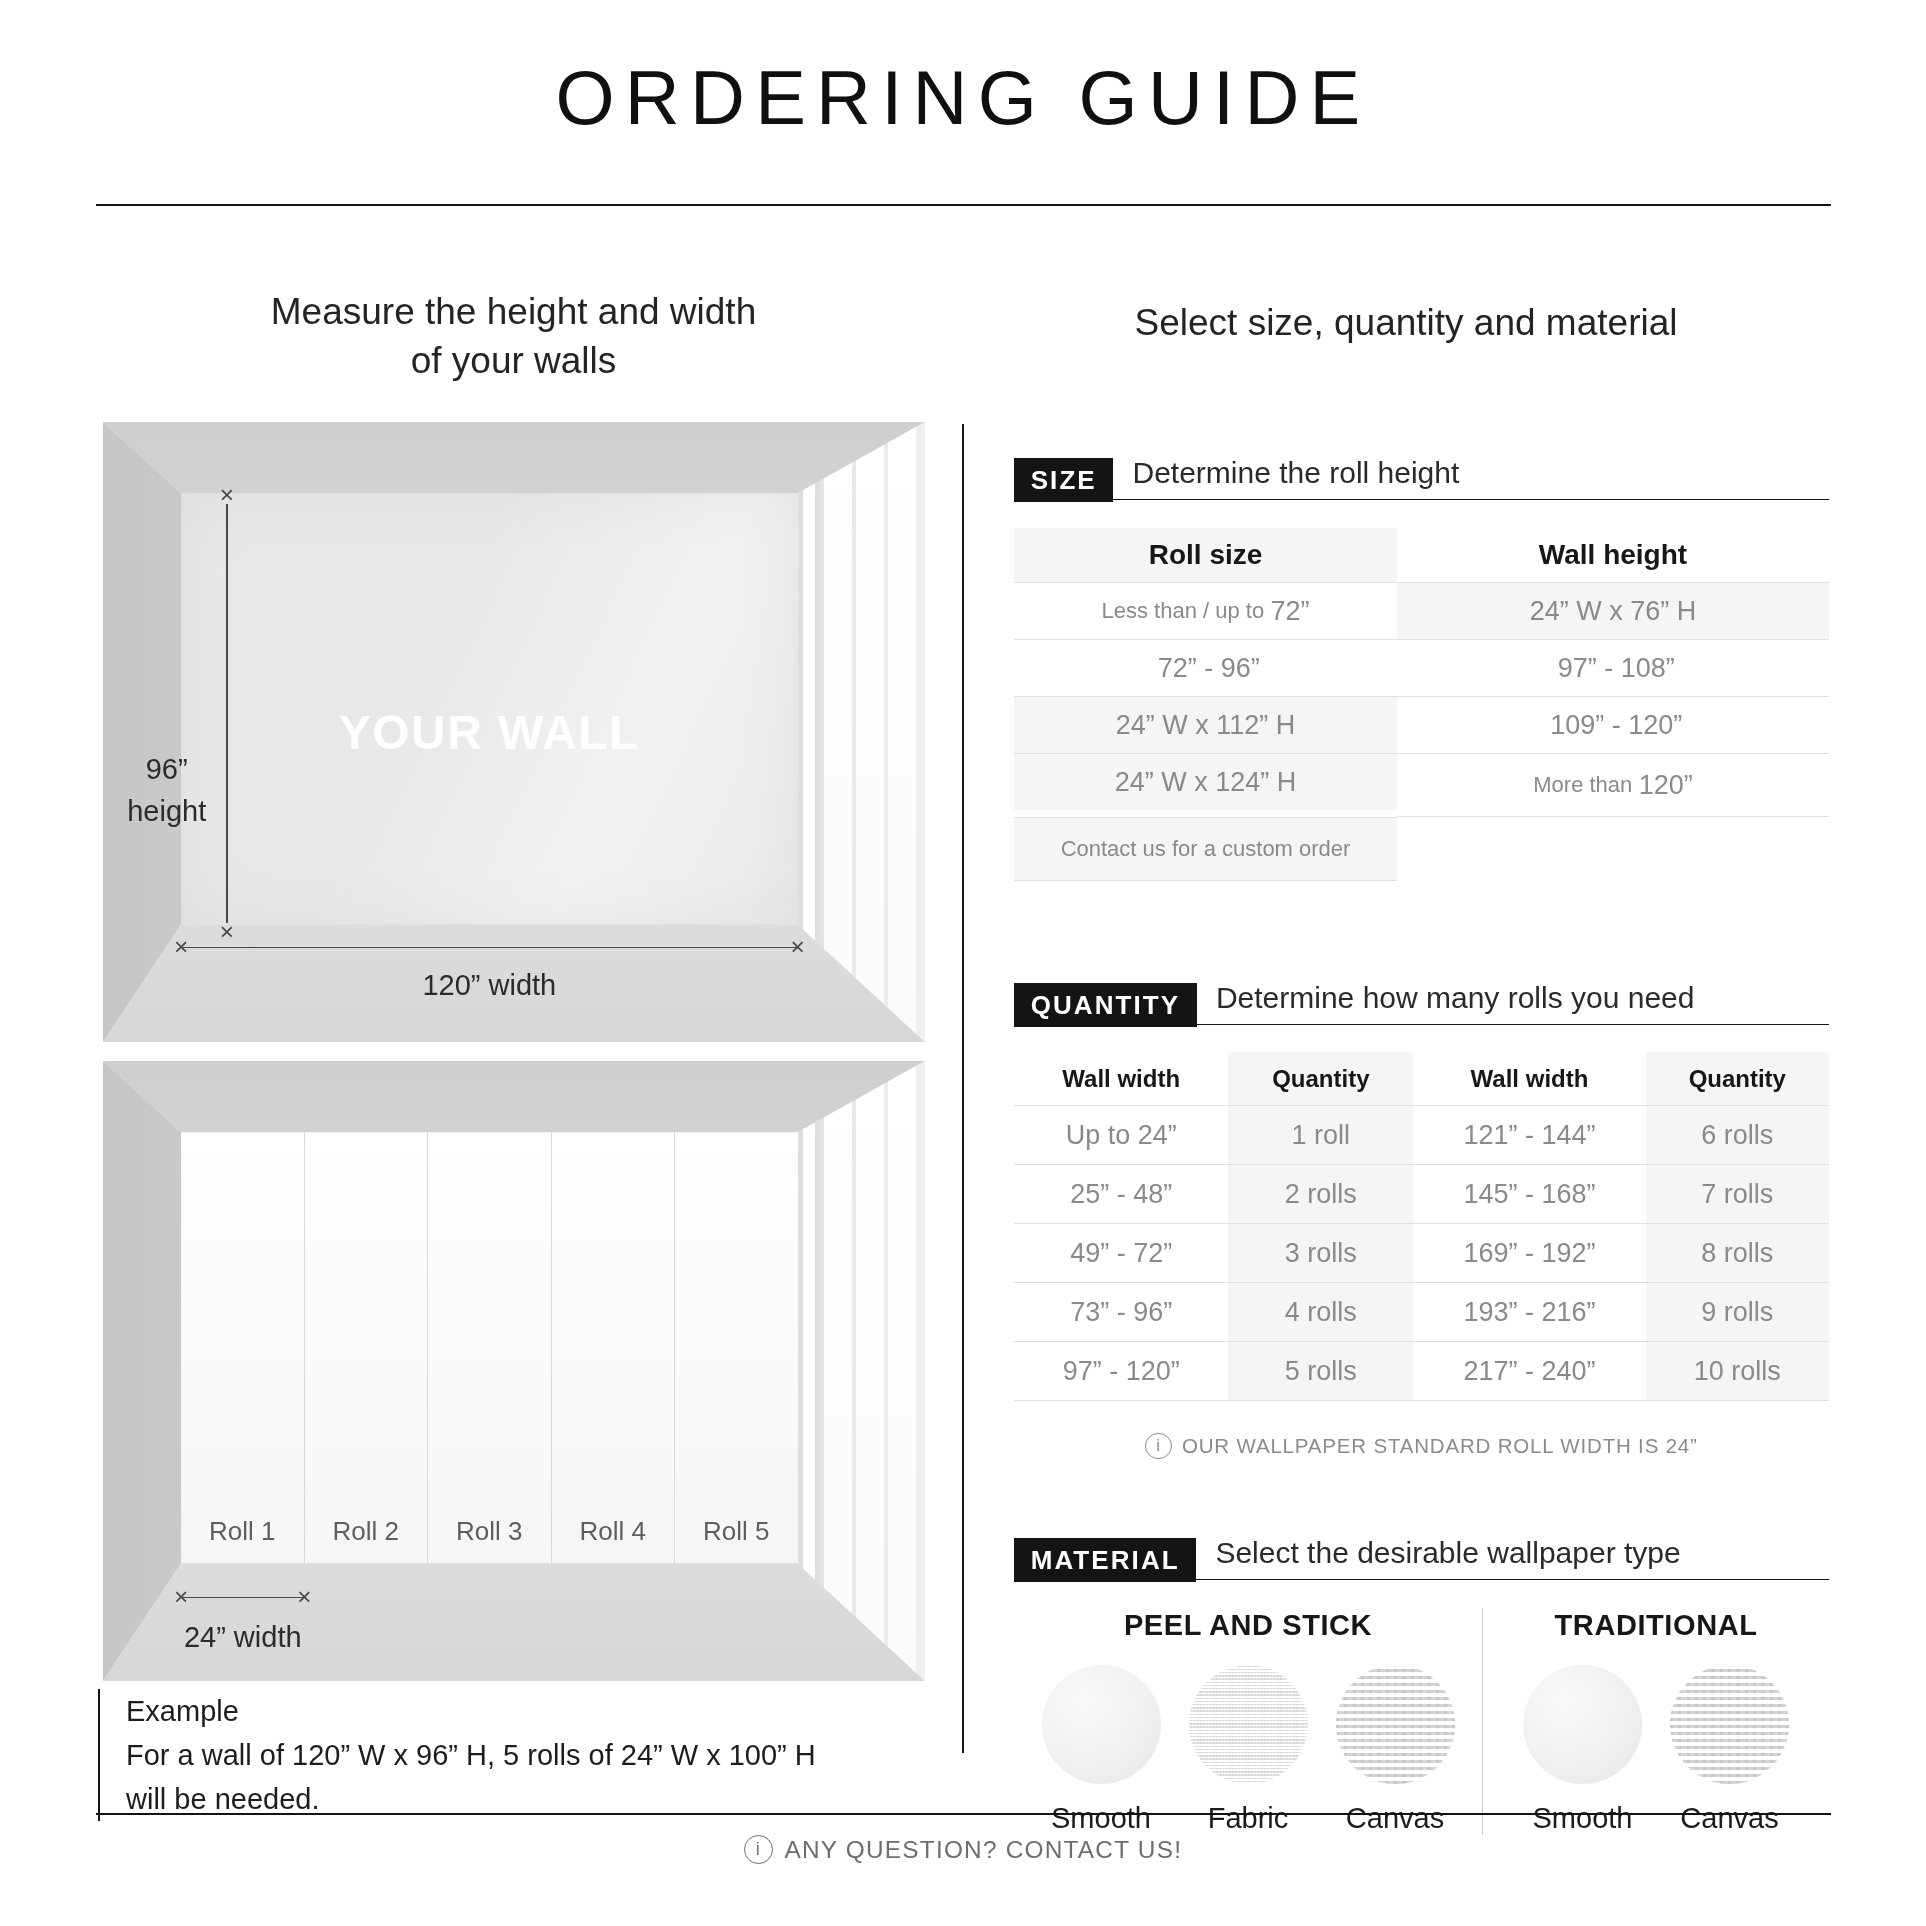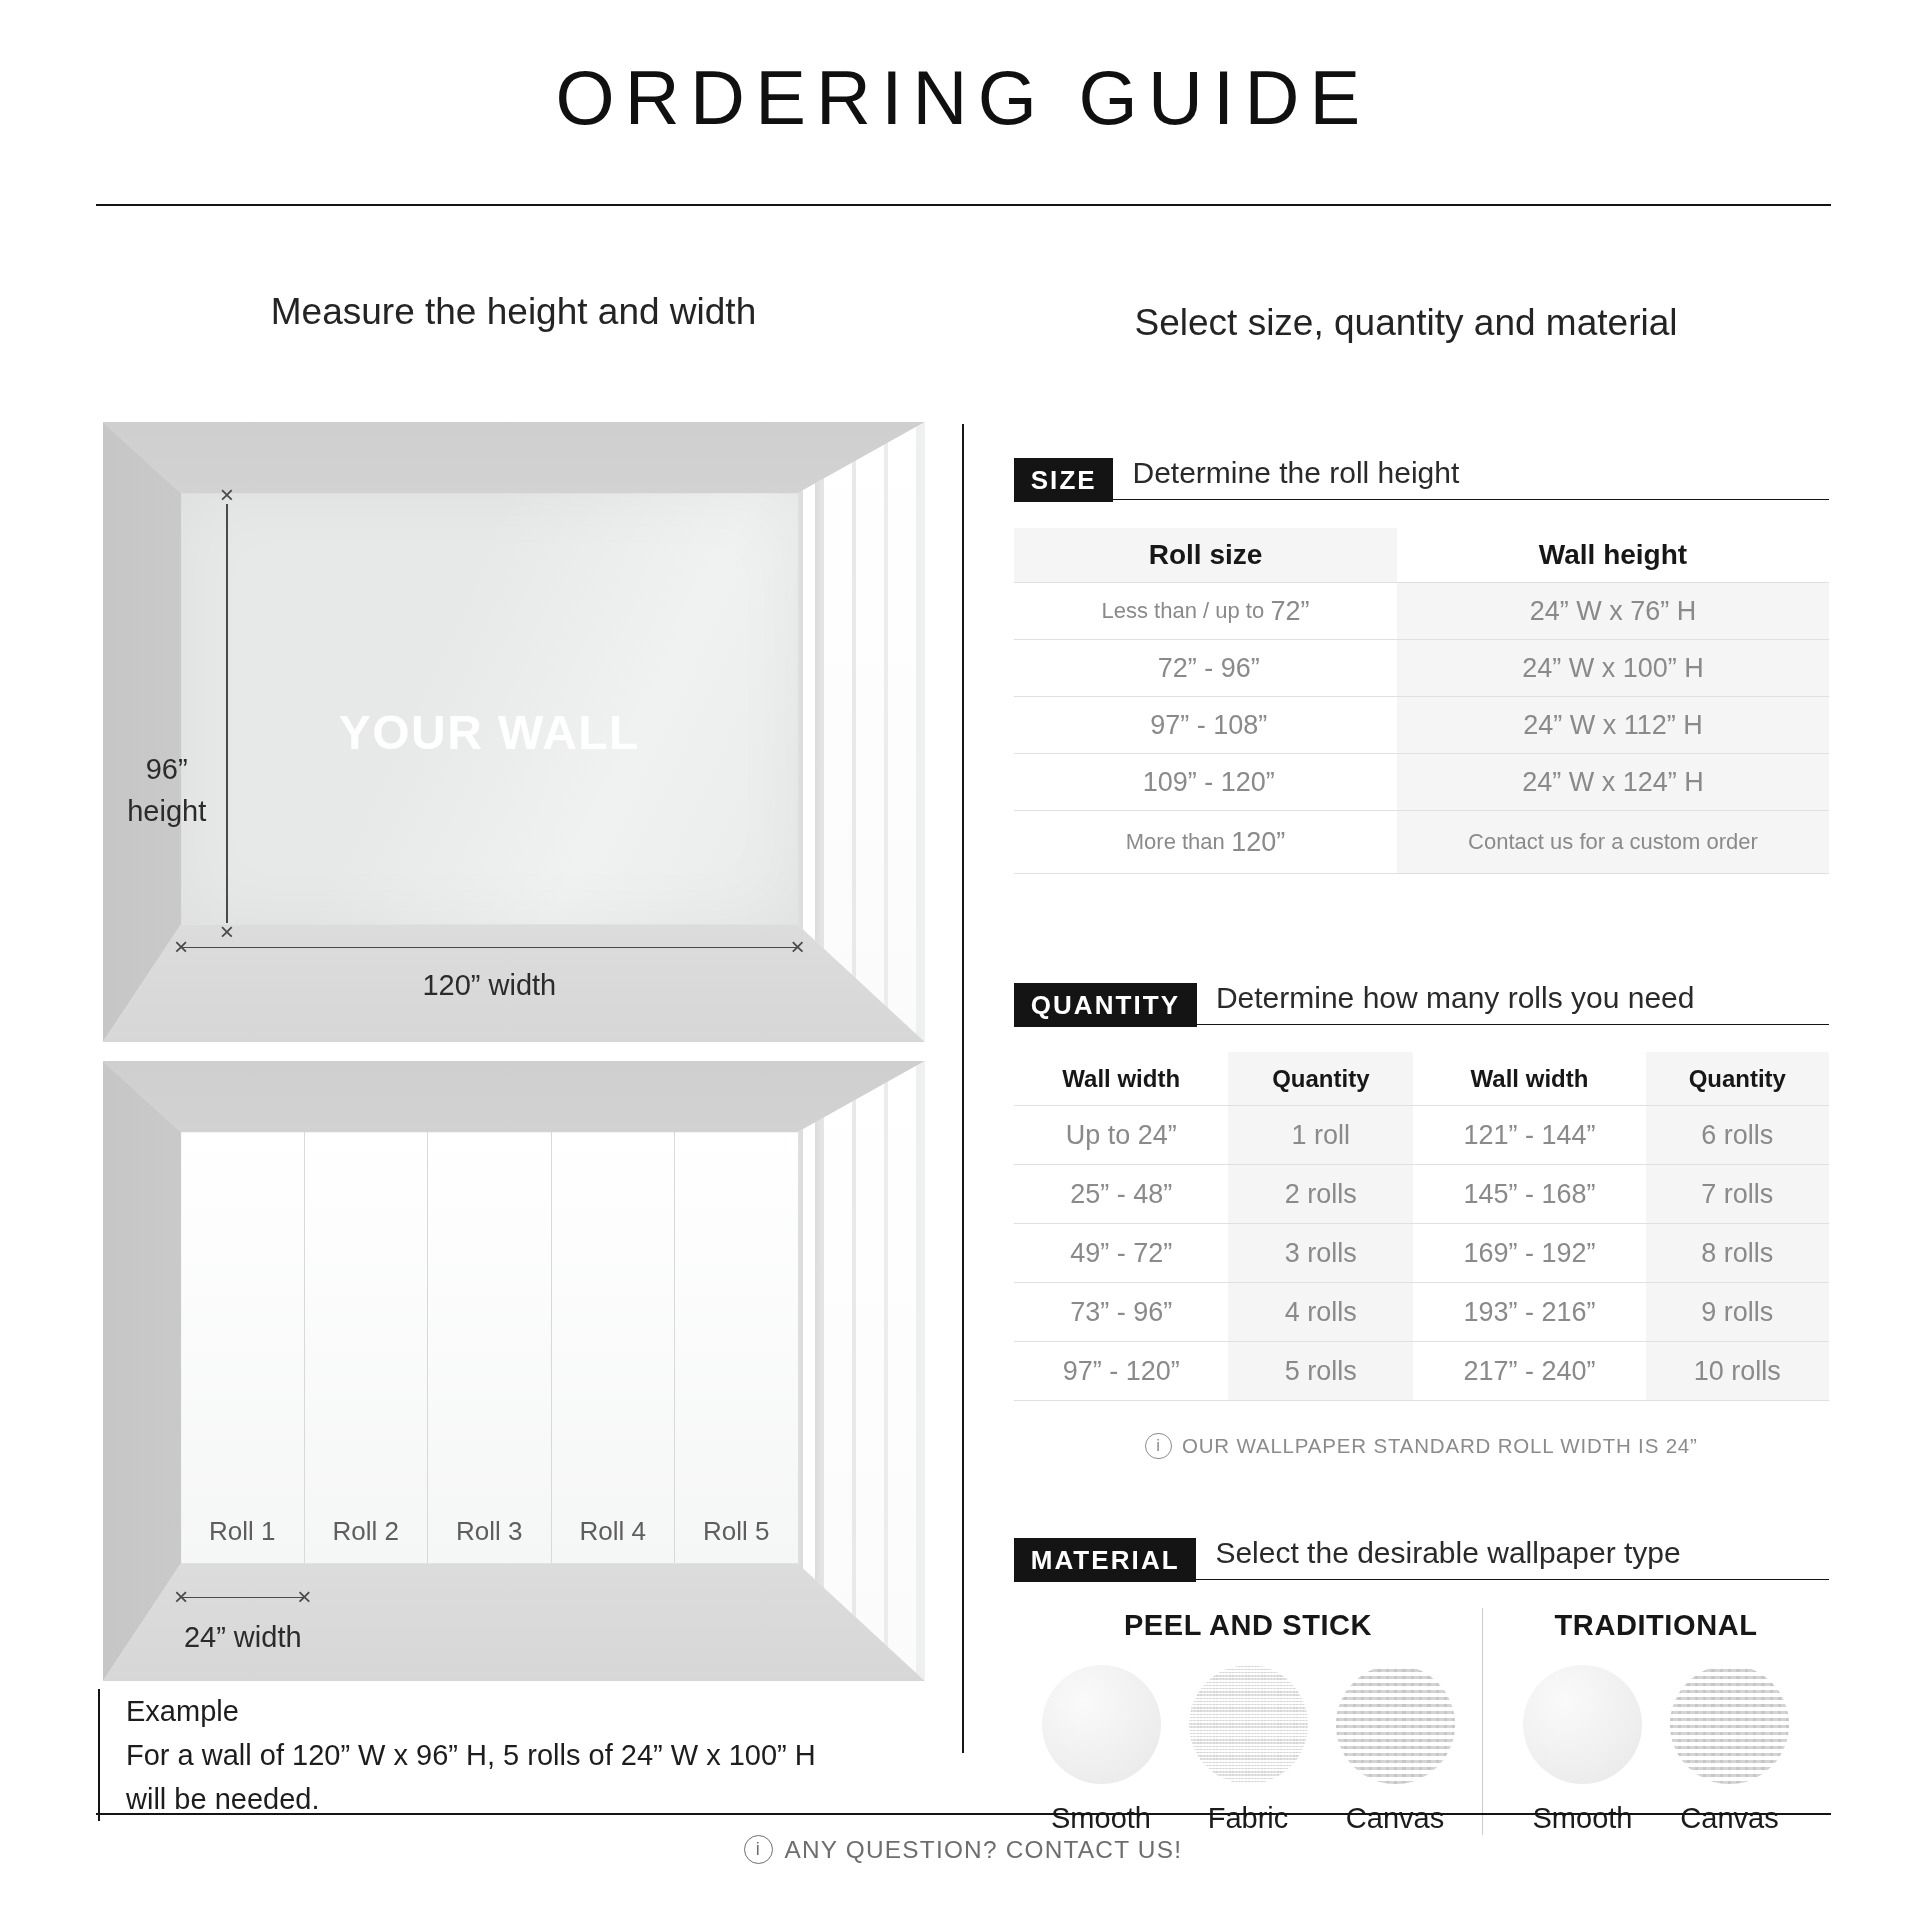--- a/index.html
+++ b/index.html
@@ -136,20 +136,21 @@
 <body>
 
 <div class="page">
 
   <div class="title">ORDERING GUIDE</div>
   <div class="rule-top"></div>
   <div class="col-divider"></div>
 
   <div class="left-heading">
     <span>Measure the height and width</span>
+    <span>of your walls</span>
   </div>
 
   <div class="room room1">
     <div class="wall-back">
       <span class="wall-text">YOUR WALL</span>
     </div>
     <div class="ceiling"></div>
     <div class="wall-left"></div>
     <div class="floor"></div>
     <div class="window-zone">
@@ -227,21 +228,20 @@
       <div class="st-cell r">
         <span class="pre">Less than / up to</span>
         <span class="val">72”</span>
       </div>
       <div class="st-cell r shade">24” W x 76” H</div>
 
       <div class="st-cell r">
         <span class="pre"></span>
         <span class="val">72” - 96”</span>
       </div>
-      <div class="st-cell r shade">24” W x 100” H</div>
 
       <div class="st-cell r">
         <span class="pre"></span>
         <span class="val">97” - 108”</span>
       </div>
       <div class="st-cell r shade">24” W x 112” H</div>
 
       <div class="st-cell r">
         <span class="pre"></span>
         <span class="val">109” - 120”</span>

